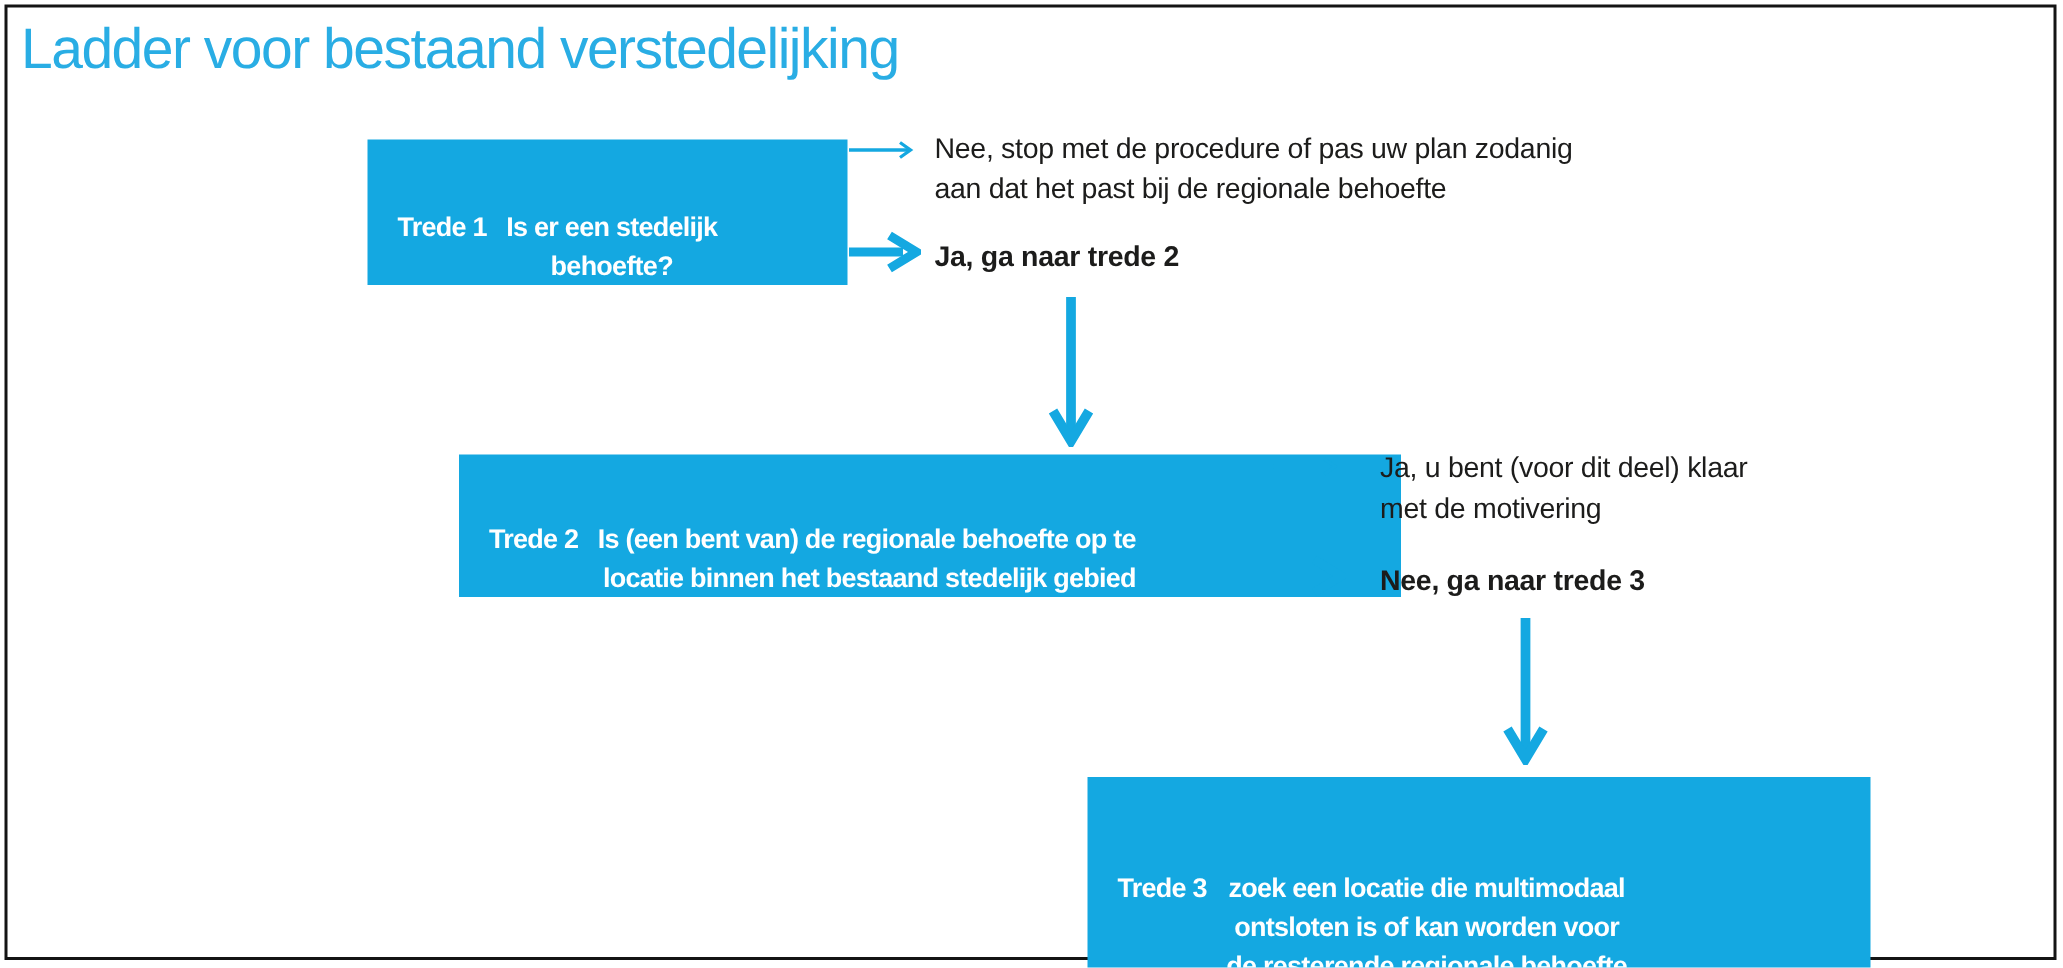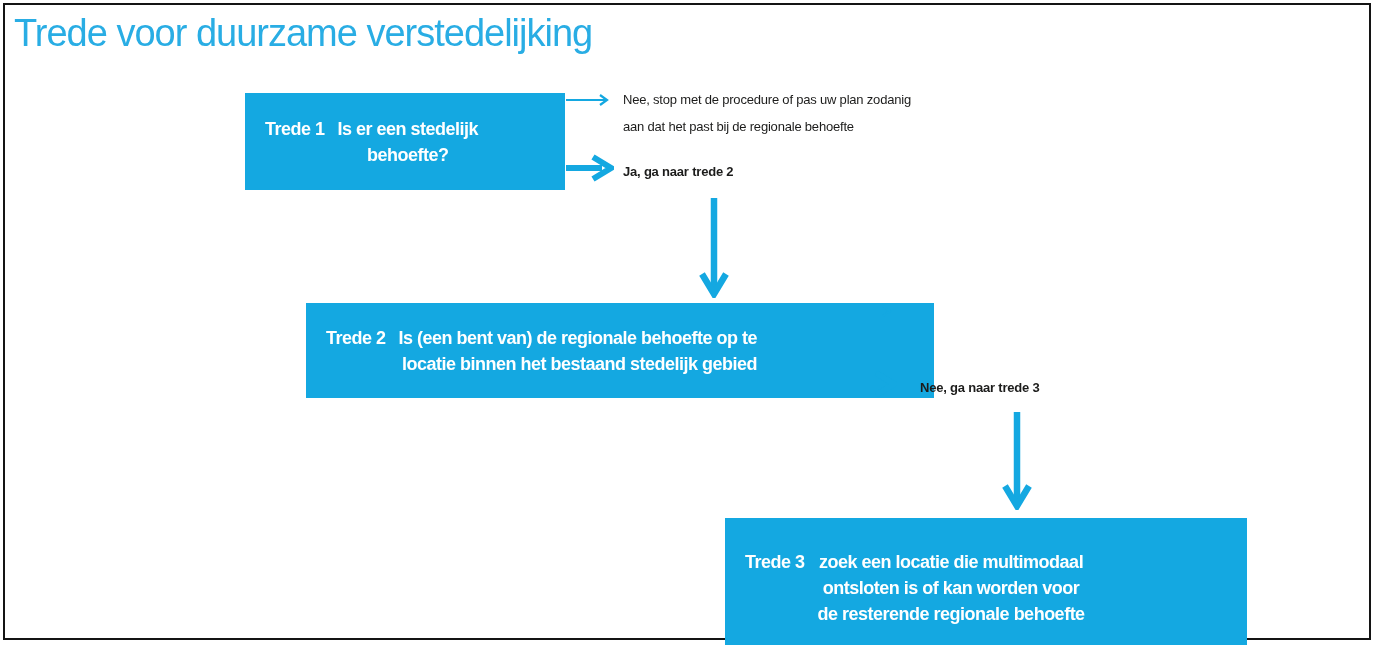--- a/index.html
+++ b/index.html
@@ -15,21 +15,21 @@
   body{font-family:"Liberation Sans",sans-serif;}
   .page{position:relative;width:1375px;height:645px;background:var(--background);}
   .frame{position:absolute;left:3px;top:3px;right:4px;bottom:5px;border:2px solid var(--border);pointer-events:none;}
   .title{
     position:absolute;left:14px;top:12px;
     font-size:38px;font-weight:400;letter-spacing:-1px;
     color:var(--title-blue);white-space:nowrap;
   }
   .box{
     position:absolute;background:var(--accent);color:var(--box-text);
-    display:flex;align-items:center;padding:0 20px;
+    display:flex;align-items:flex-end;padding:0 20px;
   }
   .box-inner{display:flex;align-items:flex-start;}
   .box-label{
     flex:none;margin-right:13px;
     font-weight:700;font-size:18px;line-height:26px;letter-spacing:-0.5px;white-space:nowrap;
   }
   .box-q{font-weight:700;font-size:18px;line-height:26px;letter-spacing:-0.5px;}
   .box-q div{white-space:nowrap;}
   .q-center{text-align:center;}
   .q-right{text-align:right;}
@@ -40,35 +40,35 @@
   .arrow svg{display:block;}
   .arrow line,.arrow polyline{stroke:var(--accent);fill:none;stroke-linejoin:miter;}
   .arr-thin1{left:566px;top:93px;}
   .arr-thick1{left:566px;top:153px;}
   .arr-down1{left:699px;top:198px;}
   .arr-thin2{left:849px;top:304px;}
   .arr-thick2{left:849px;top:369px;}
   .arr-down2{left:1002px;top:412px;}
   .branch-text{
     position:absolute;color:var(--dark-text);
-    font-size:13px;line-height:27px;letter-spacing:-0.2px;white-space:nowrap;
+    font-size:19px;line-height:27px;letter-spacing:-0.2px;white-space:nowrap;
   }
   .branch-bold{font-weight:700;}
   .t-neg1{left:623px;top:86px;}
   .t-pos1{left:623px;top:158px;}
   .t-pos2{left:920px;top:299px;}
   .t-neg2{left:920px;top:374px;}
 </style>
 </head>
 <body>
 
 <div class="page">
   <div class="frame"></div>
 
-  <h1 class="title">Trede voor duurzame verstedelijking</h1>
+  <h1 class="title">Ladder voor bestaand verstedelijking</h1>
 
   <div class="box box1">
     <div class="box-inner">
       <span class="box-label">Trede 1</span>
       <div class="box-q q-center">
         <div>Is er een stedelijk</div>
         <div>behoefte?</div>
       </div>
     </div>
   </div>
@@ -108,20 +108,24 @@
       </div>
     </div>
   </div>
 
   <div class="arrow arr-thin2">
     <svg width="48" height="14" viewBox="0 0 48 14">
       <line x1="0" y1="7" x2="40" y2="7" stroke-width="2.2"></line>
       <polyline points="34,2 41,7 34,12" stroke-width="2.2"></polyline>
     </svg>
   </div>
+  <div class="branch-text t-pos2">
+    <div>Ja, u bent (voor dit deel) klaar</div>
+    <div>met de motivering</div>
+  </div>
 
   <div class="arrow arr-thick2">
     <svg width="48" height="30" viewBox="0 0 48 30">
       <line x1="0" y1="15" x2="36" y2="15" stroke-width="6"></line>
       <polyline points="27,4 45,15 27,26" stroke-width="6"></polyline>
     </svg>
   </div>
   <div class="branch-text branch-bold t-neg2">Nee, ga naar trede 3</div>
 
   <div class="arrow arr-down2">

